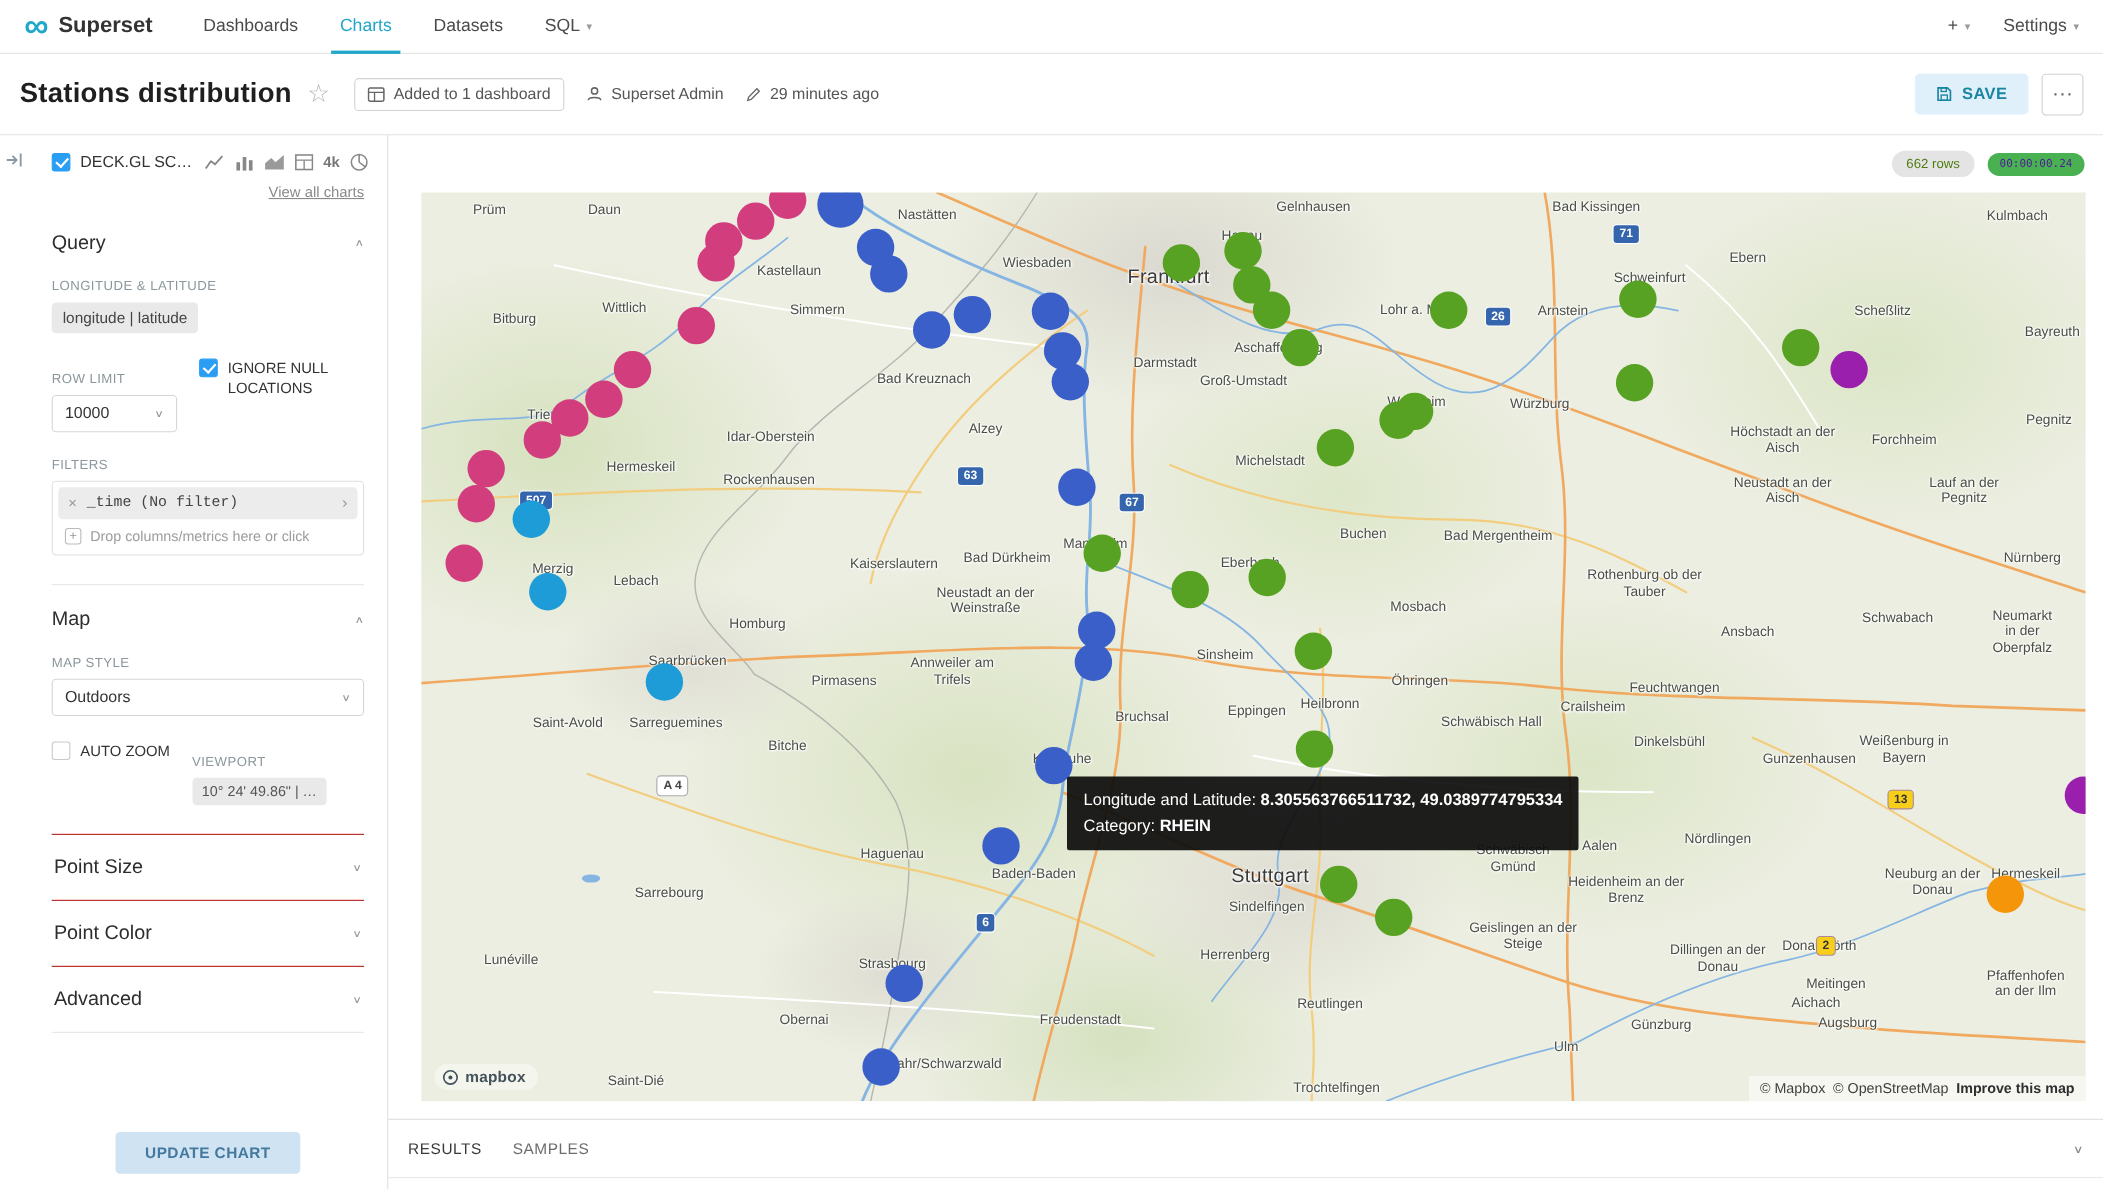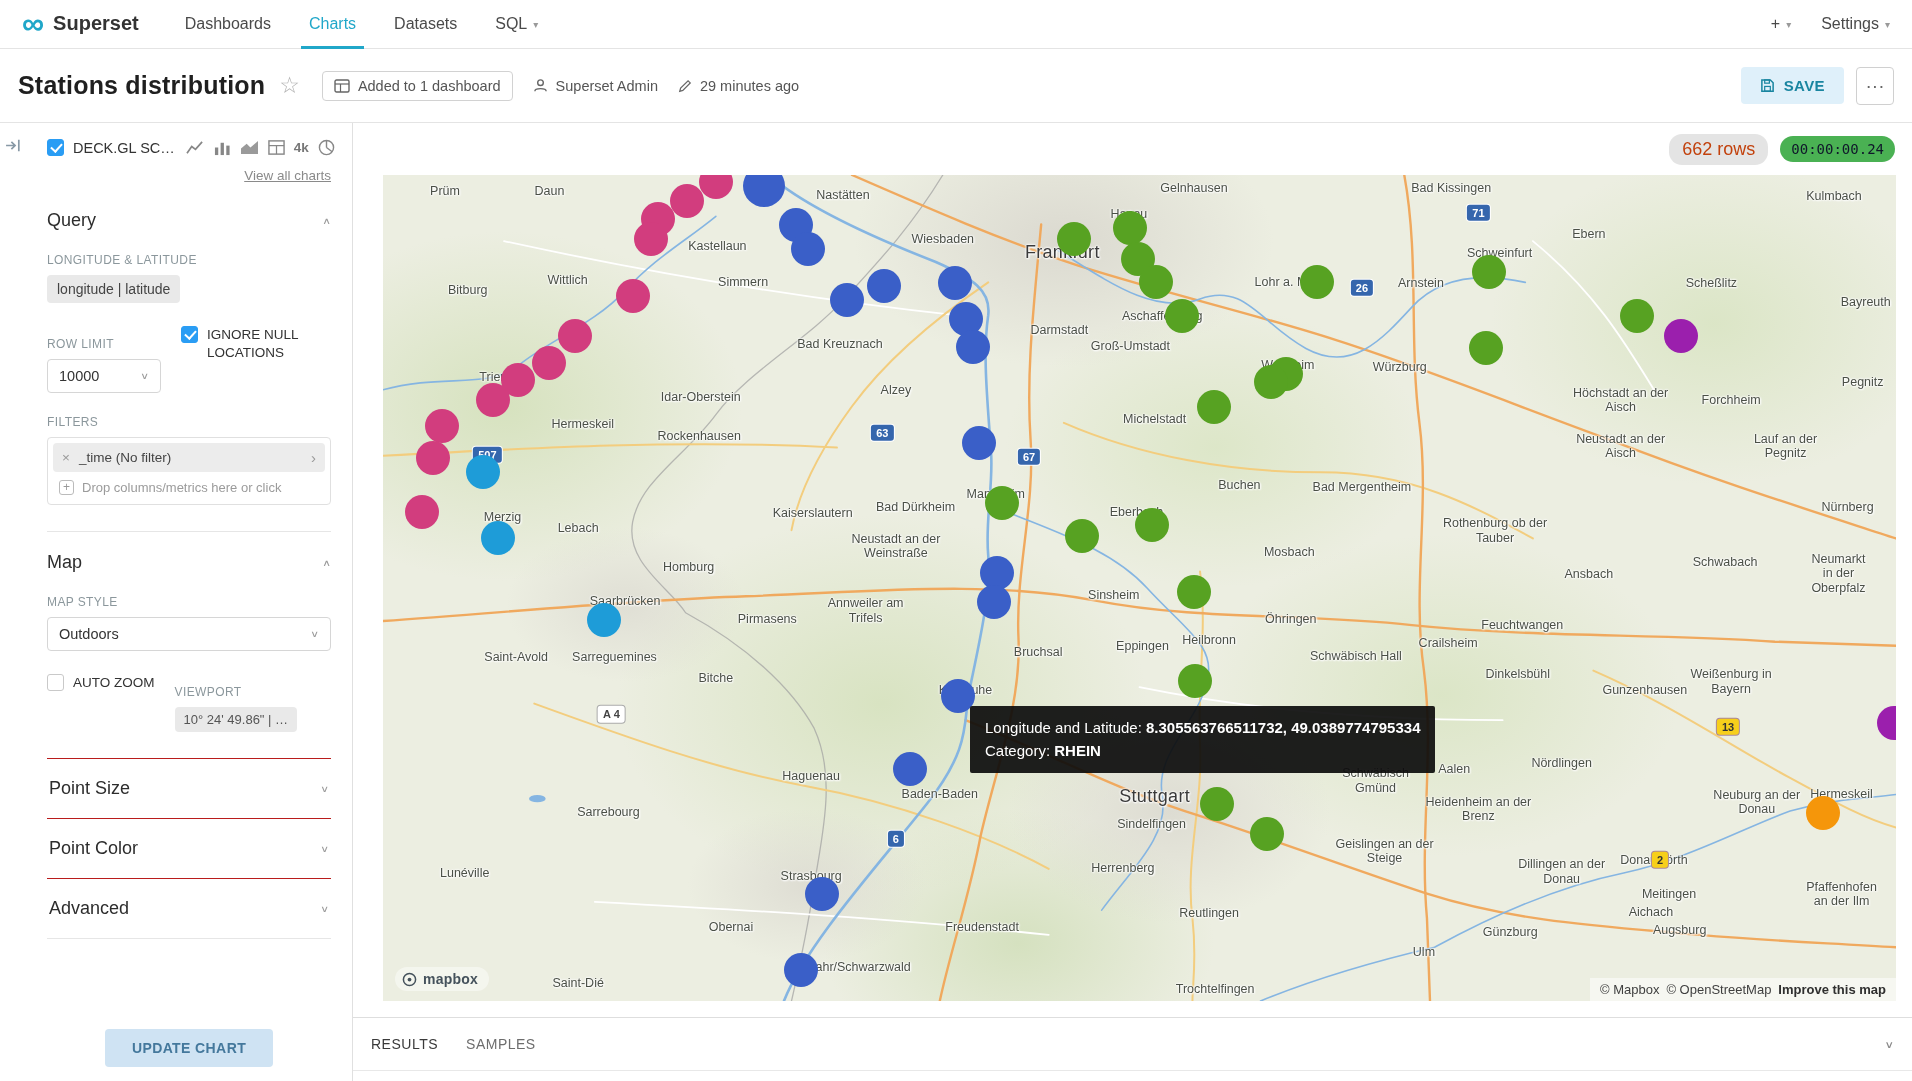--- a/index.html
+++ b/index.html
@@ -59,38 +59,38 @@
   .two-col { display:flex; gap:20px; margin-top:22px; align-items:flex-start; }
   .col .small-label { margin-top:12px; }
   .select { height:34px; border:1px solid #d6d6d6; border-radius:4px; display:flex; align-items:center; justify-content:space-between; padding:0 11px; font-size:14.5px; color:#333; margin-top:8px; cursor:pointer; background:#fff; gap:10px; }
   .select.narrow { width:114px; }
   .cb-col { display:flex; gap:9px; align-items:flex-start; padding-top:1px; }
   .cb-label { font-size:13.5px; color:#333; line-height:1.3; max-width:112px; }
 
   .filter-box { border:1px solid #e0e0e0; border-radius:4px; margin-top:8px; padding:5px; }
   .filter-pill { display:flex; align-items:center; background:#ececec; border-radius:4px; padding:6px 9px; font-size:13.5px; color:#444; gap:9px; cursor:pointer; }
   .filter-pill .x { color:#999; }
-  .filter-pill .ftext { flex:1; }
+  .filter-pill .ftext { flex:1;font-family:Liberation Mono, monospace; }
   .filter-pill .arr { color:#999; font-size:15px; }
   .drop-zone { display:flex; align-items:center; gap:8px; color:#9b9b9b; font-size:13px; padding:8px 6px 4px; cursor:pointer; }
   .drop-zone .plus { border:1px solid #bbb; border-radius:3px; width:15px; height:15px; line-height:13px; text-align:center; font-size:12px; color:#999; flex:none; }
 
   .csection.bordered { border-top:1px solid #e6e6e6; margin-top:26px; }
   .csection.bordered .sec-head { margin-top:20px; }
   .collapsed-wrap { margin-top:26px; }
   .collapsed-sec { display:flex; justify-content:space-between; align-items:center; padding:19px 2px; border-top:1px solid #b91c1c; font-size:18px; color:#2d2d2d; cursor:pointer; }
   .collapsed-sec:last-of-type { border-bottom:1px solid #e6e6e6; }
   .panel-spacer { flex:1; }
   .update-btn { align-self:center; background:#cfe3f3; color:#44789c; border:none; border-radius:4px; font-size:14px; font-weight:700; letter-spacing:.4px; padding:11px 27px; cursor:pointer; font-family:inherit; }
 
   
   .chart-col { flex:1; display:flex; flex-direction:column; min-width:0; }
   .chart-toolbar { height:52px; flex:none; display:flex; align-items:center; justify-content:flex-end; gap:12px; padding:0 17px; }
-  .rows-badge { background:#e4e4e4; color:#c2410c; font-size:18px; padding:5px 13px; border-radius:13px; }
-  .timer-badge { background:#4ab153; color:#0f172a; font-family:"DejaVu Sans Mono", monospace; font-size:14px; padding:5px 11px; border-radius:13px; }
+  .rows-badge { background:#e4e4e4; color:#4d7c0f; font-size:12px; padding:5px 13px; border-radius:13px; }
+  .timer-badge { background:#4ab153; color:#4c1d95; font-family:"DejaVu Sans Mono", monospace; font-size:10px; padding:5px 11px; border-radius:13px; }
   .map-outer { flex:1; padding:0 16px 16px 30px; min-height:0; }
   .map { position:relative; width:100%; height:100%; overflow:hidden; cursor:grab;
     background-color:#eceee1;
     background-image:
       radial-gradient(ellipse 300px 180px at 45% 8%,  rgba(213,210,202,.75), rgba(213,210,202,0) 70%),
       radial-gradient(ellipse 230px 160px at 52% 77%, rgba(213,210,202,.65), rgba(213,210,202,0) 70%),
       radial-gradient(ellipse 170px 110px at 28% 86%, rgba(213,210,202,.6),  rgba(213,210,202,0) 70%),
       radial-gradient(ellipse 170px 110px at 16% 52%, rgba(213,210,202,.55), rgba(213,210,202,0) 70%),
       radial-gradient(ellipse 340px 250px at 8% 28%,  rgba(196,216,162,.55), rgba(196,216,162,0) 70%),
       radial-gradient(ellipse 380px 270px at 33% 64%, rgba(196,216,162,.5),  rgba(196,216,162,0) 70%),

